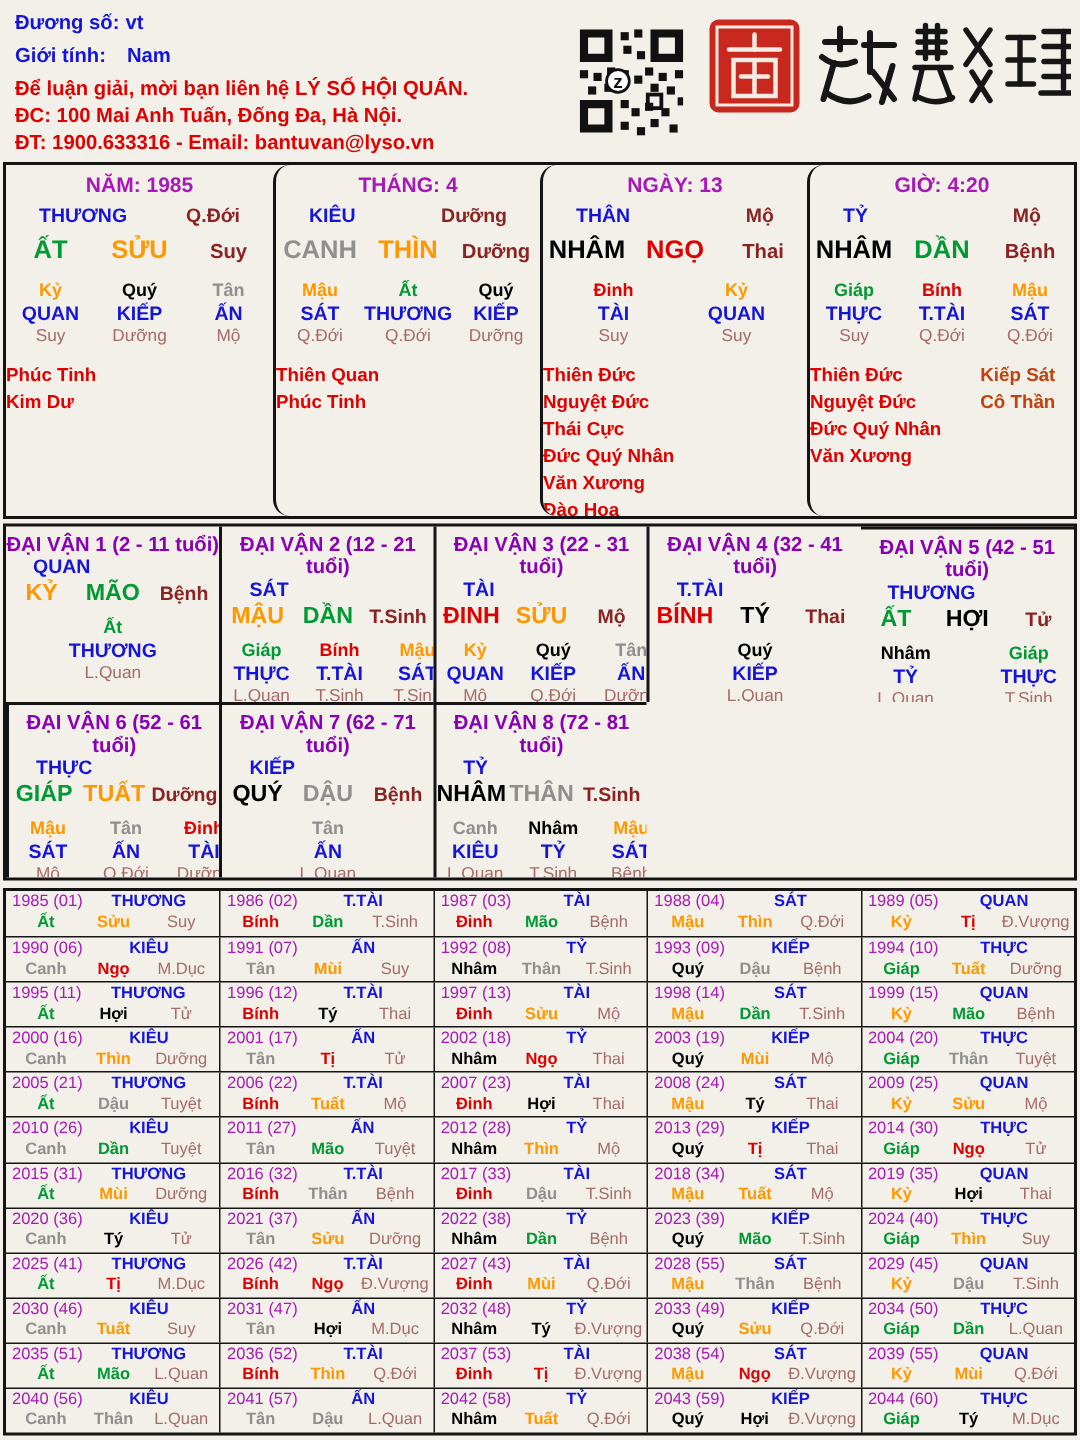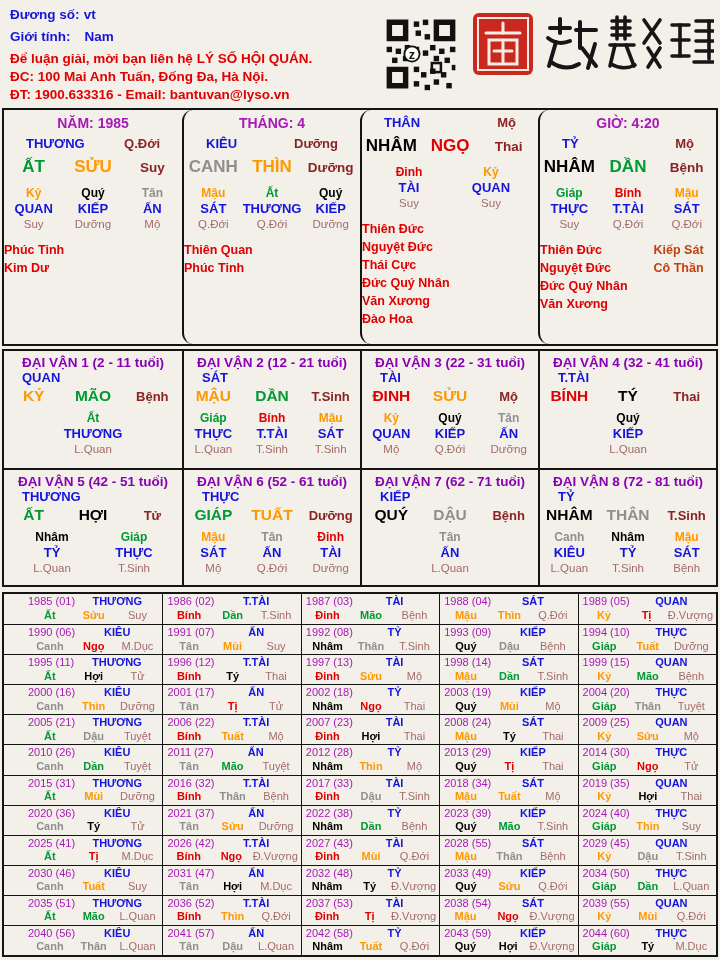--- a/index.html
+++ b/index.html
@@ -30,34 +30,34 @@
   .hid-group.nfew{justify-content:center;gap:30px;}
   .hid-col{text-align:center;min-width:52px;}
   .hid-col .hs{display:block;font-size:12px;line-height:15px;}
   .hid-col .hg{display:block;font-size:13px;line-height:16px;color:#1414dc;}
   .hid-col .hst{display:block;font-size:11.5px;line-height:14px;color:#a56a6a;font-weight:normal;}
   .stars{display:flex;gap:26px;margin-top:10px;}
   .stars ul{list-style:none;margin:0;padding:0;font-size:12.5px;line-height:18px;}
   .stars .sr{color:#e00000}.stars .sb{color:#c2410c}
   
   .dv-grid{position:absolute;left:2px;right:2px;top:349px;height:238px;display:grid;
-           grid-template-columns:repeat(4,1fr);grid-template-rows:1fr 1fr;
+           grid-template-columns:repeat(5,1fr);grid-template-rows:1fr 1fr;
            border:2px solid #141414;box-sizing:border-box;}
   .dv{border-left:2px solid #141414;border-top:2px solid #141414;padding-top:4px;overflow:hidden;}
   .dv:nth-child(-n+4){border-top:none;} .dv:nth-child(4n+1){border-left:none;}
   .dv-title{text-align:center;font-size:13.5px;color:#8a00b4;}
   .dv-god{padding-left:18px;font-size:13px;color:#1414dc;height:17px;}
   .dv-main{display:flex;align-items:baseline;height:20px;}
   .dv-main span{flex:1;text-align:center;}
   .dv .f-big{font-size:15.5px}.dv .f-stage{font-size:13px}
   .dv .hid-group{margin-top:4px}
   
   .year-grid{position:absolute;left:2px;right:2px;top:592px;height:365px;display:grid;
              grid-template-rows:repeat(12,1fr);border:2px solid #141414;box-sizing:border-box;background:#f2f0e9;}
-  .y-row{display:grid;grid-template-columns:repeat(5,1fr);border-top:1px solid #141414;min-height:0;padding-left:20px;}
+  .y-row{display:grid;grid-template-columns:repeat(5,1fr);border-top:1px solid #141414;min-height:0;}
   .y-row:first-child{border-top:none;}
   .y-cell{border-left:1px solid #141414;padding:1px 3px 0 4px;font-size:11px;overflow:hidden;}
   .y-cell:first-child{border-left:none;}
   .y-top{display:flex;line-height:13.5px;}
   .y-year{color:#a818b8;font-weight:normal;white-space:nowrap;}
   .y-god{flex:1;text-align:center;color:#1414dc;}
   .y-bot{display:flex;line-height:13.5px;}
   .y-bot span{flex:1;text-align:center;}
   .y-stage{font-weight:normal;color:#a56a6a;}
   svg{display:block}
@@ -236,20 +236,21 @@
           </div>
         </div>
         <div class="stars">
           <ul class="sr">
             <li>Thiên Quan</li>
             <li>Phúc Tinh</li>
           </ul>
         </div>
       </div>
       <div class="pillar">
+        <div class="p-title">NGÀY: 13</div>
         <div class="p-godrow">
           <span class="c-blue">THÂN</span>
           <span class="c-darkred">Mộ</span>
         </div>
         <div class="p-main">
           <span class="f-big c-black">NHÂM</span>
           <span class="f-big c-red">NGỌ</span>
           <span class="f-stage c-darkred">Thai</span>
         </div>
         <div class="hid-group nfew">

